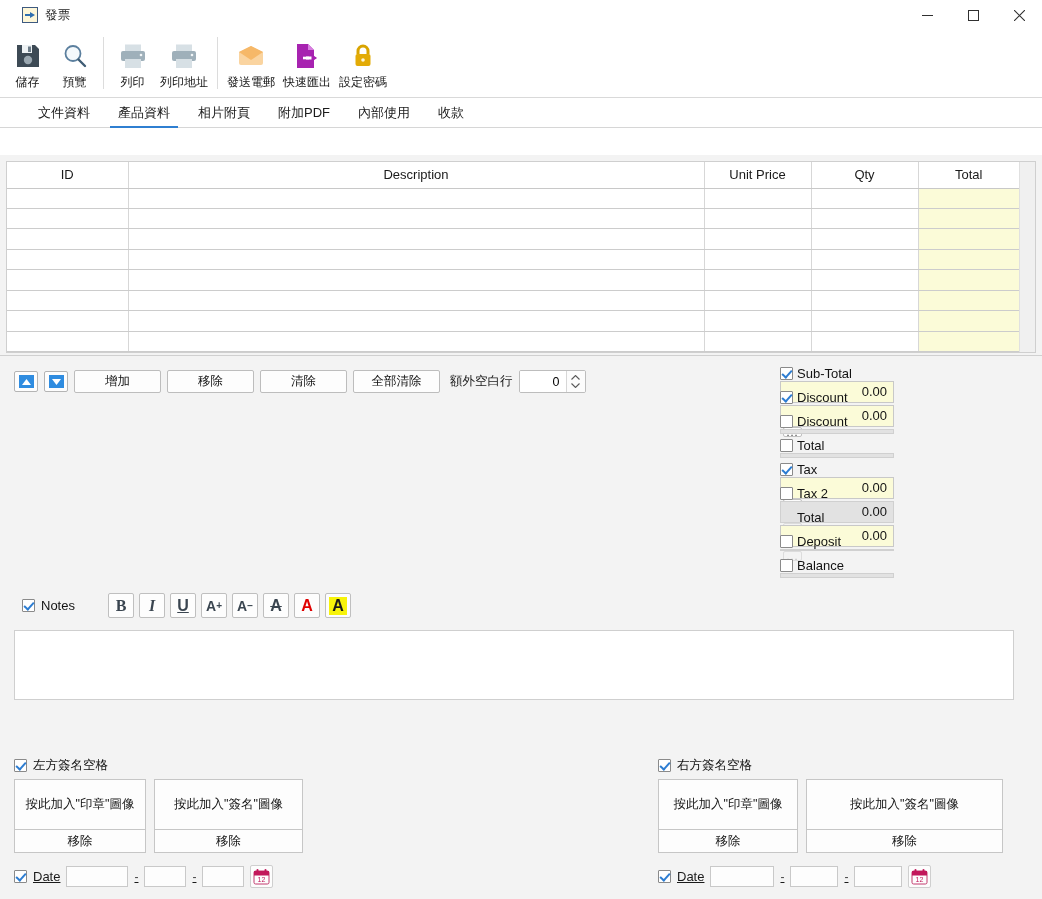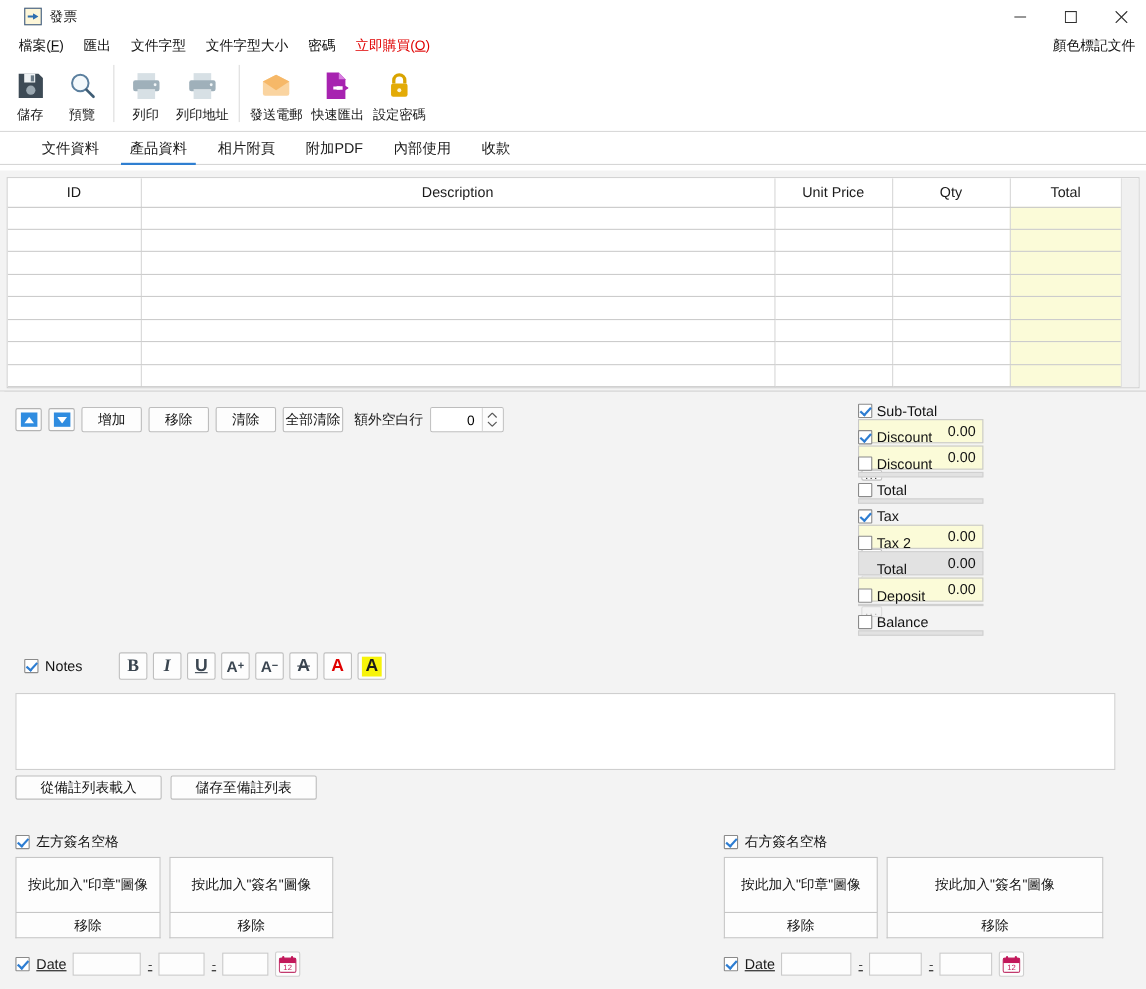--- a/index.html
+++ b/index.html
@@ -118,21 +118,21 @@
   .arrow-btn {
     width:24px; height:21px; border:1px solid #b4b4b4; background:#fdfdfd;
     display:flex; align-items:center; justify-content:center; border-radius:2px;
   }
   .arrow-btn .sq { width:15px;height:13px;background:#2f8ce0;display:flex;align-items:center;justify-content:center;}
   .btn {
     height: 23px; border:1px solid #bdbdbd; background:#fdfdfd; border-radius:2px;
     font-size:12.5px; color:#131313; display:flex; align-items:center; justify-content:center;
     padding:0 10px; white-space:nowrap;
   }
-  .btn.w77 { width:55px; }
+  .btn.w77 { width:87px; }
   .spin-label { font-size:12.5px; margin-left:4px; white-space:nowrap; }
   .spinner { display:flex; height:23px; border:1px solid #bdbdbd; background:#fff; border-radius:2px; overflow:hidden;}
   .spinner input {
     width:46px; border:none; outline:none; text-align:right; padding-right:6px;
     font-family:inherit; font-size:12.5px; background:#fff;
   }
   .spinner .arrows {
     width:19px; border-left:1px solid #d7d7d7; background:#fcfcfc;
     display:flex; flex-direction:column; align-items:center; justify-content:center; gap:3px;
   }
@@ -243,29 +243,20 @@
           </svg>
       </div>
       <div class="win-btn close">
         <svg width="11" height="11" viewBox="0 0 11 11">
             <path d="M0 0l11 11M11 0L0 11" stroke="#303030" stroke-width="1.1"></path>
           </svg>
       </div>
     </div>
   </div>
 
-  <div class="menubar">
-    <div class="menu-item">檔案(<u>F</u>)</div>
-    <div class="menu-item">匯出</div>
-    <div class="menu-item">文件字型</div>
-    <div class="menu-item">文件字型大小</div>
-    <div class="menu-item">密碼</div>
-    <div class="menu-item buy">立即購買(<u>O</u>)</div>
-    <div class="menu-right">顏色標記文件</div>
-  </div>
 
   <div class="toolbar">
     <div class="tb-btn">
       <span class="tb-ico">
         <svg width="28" height="28" viewBox="0 0 28 28">
           <path d="M3 3h18l4 4v18H3z" fill="#3d4a55"></path>
           <rect x="8" y="3" width="10" height="8" fill="#eef2f4"></rect>
           <rect x="14" y="4.5" width="3" height="5.5" fill="#6b7b87"></rect>
           <circle cx="14" cy="18" r="4.2" fill="#9aa7b0"></circle>
         </svg>
@@ -570,24 +561,20 @@
           <span style="text-decoration:line-through;">A</span>
         </div>
       <div class="fmt-btn">
           <span style="color:#e00000;">A</span>
         </div>
       <div class="fmt-btn">
           <span style="background:#f7f30a;color:#1a1a1a;padding:0 3px;">A</span>
         </div>
     </div>
     <div class="notes-area"></div>
-    <div class="notes-btns">
-      <div class="btn">從備註列表載入</div>
-      <div class="btn">儲存至備註列表</div>
-    </div>
 
     <div class="sigblock left">
       <div class="sig-head">
         <span class="cb checked"></span>
         <span class="tlabel">左方簽名空格</span>
       </div>
       <div class="sig-cols">
         <div class="sig-col c1">
           <div class="sig-box">按此加入"印章"圖像</div>
           <div class="sig-rm">移除</div>

